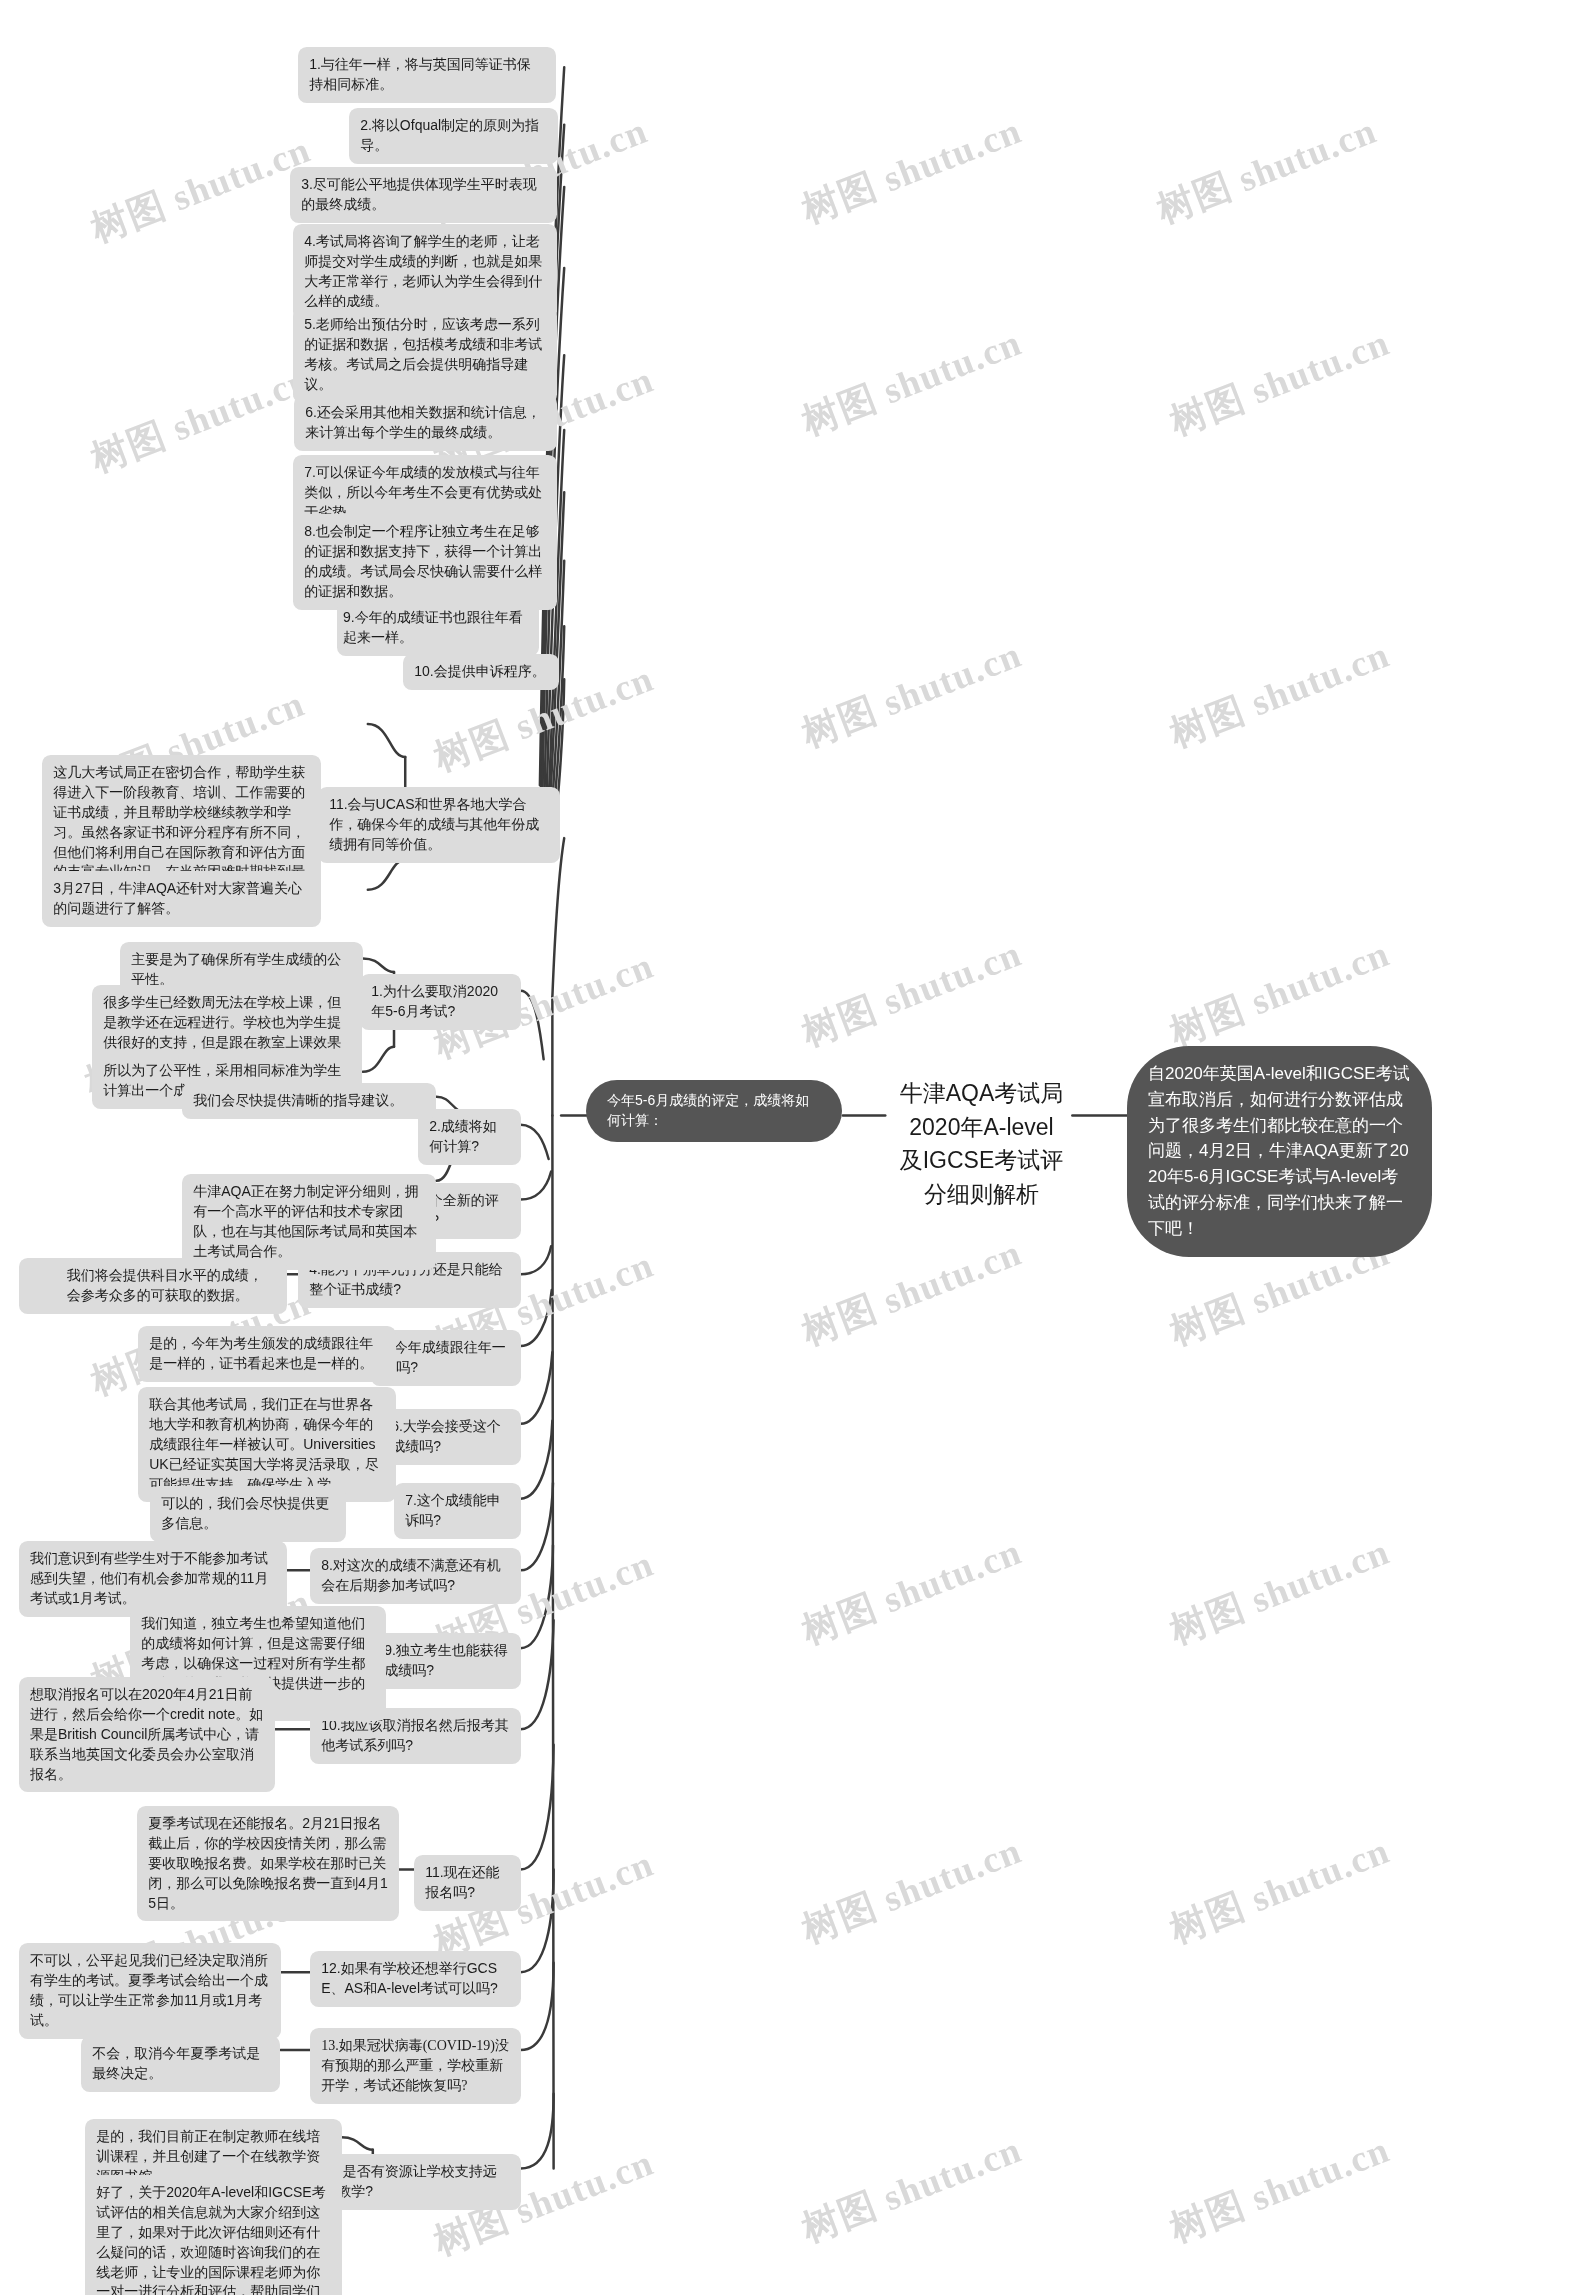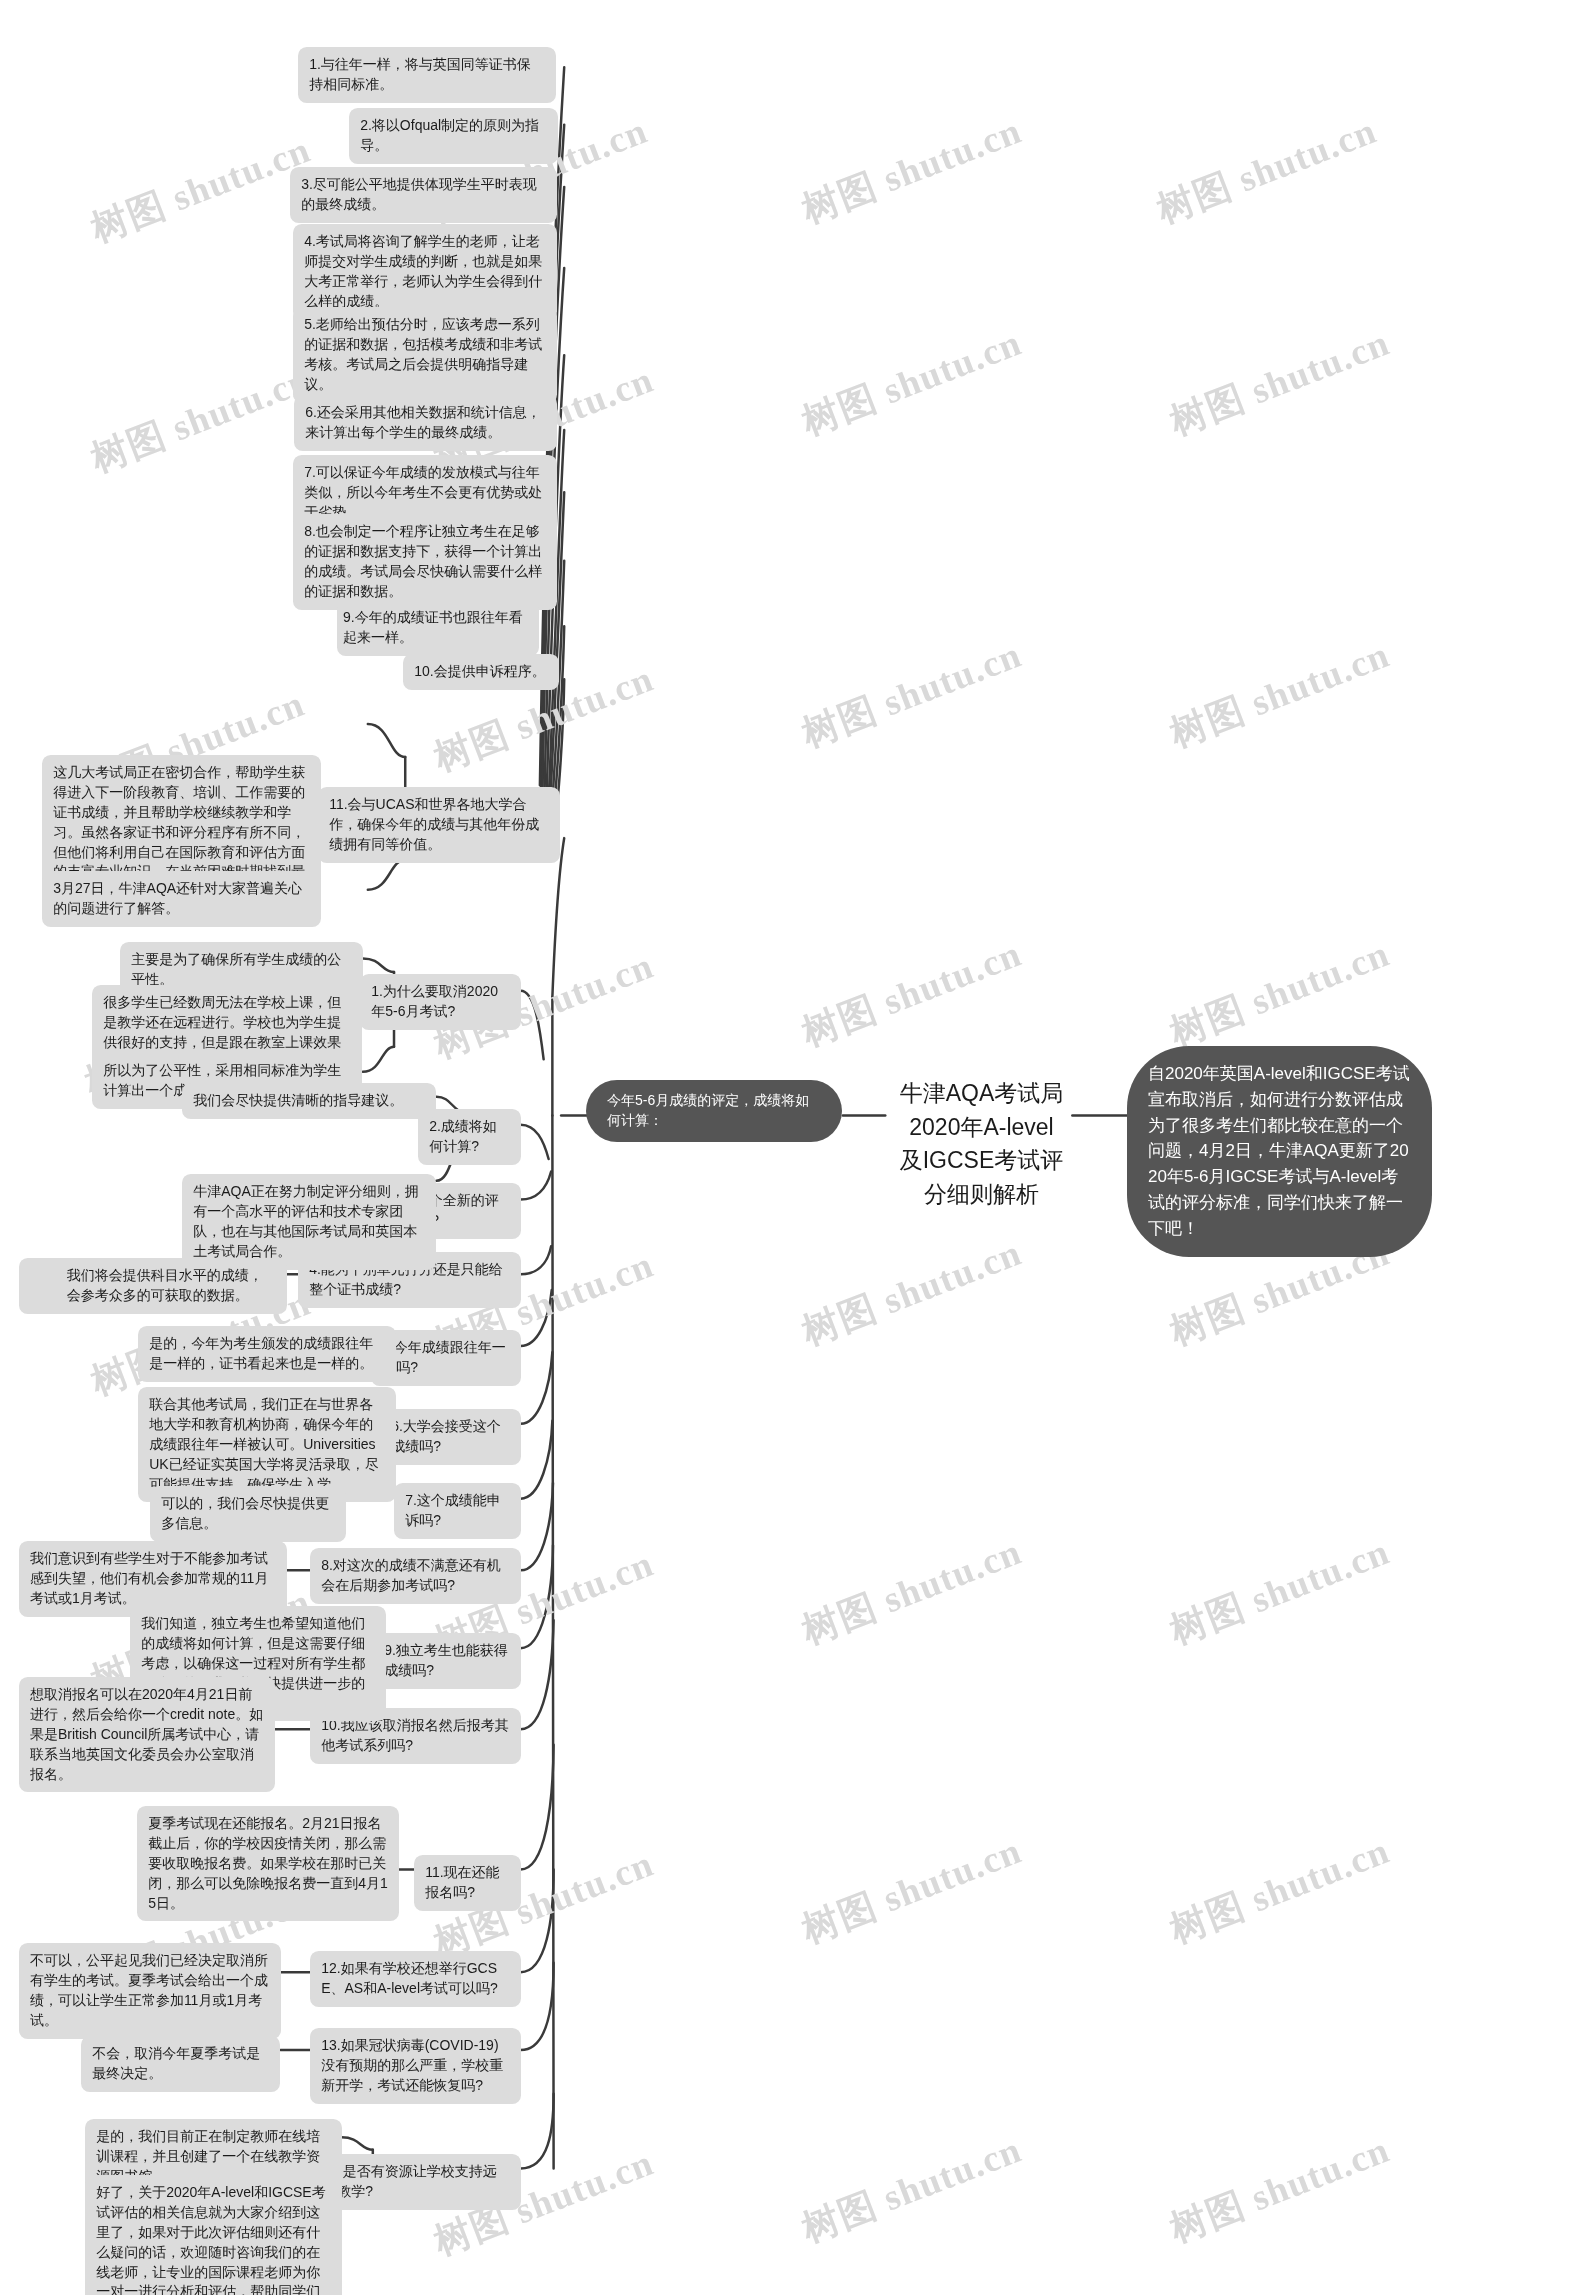--- a/index.html
+++ b/index.html
@@ -144,21 +144,21 @@
   <div class="node" style="left:364px;top:1183px;width:157px;">3.这是一个全新的评分体系吗?</div>
   <div class="node" style="left:298px;top:1252px;width:223px;">4.能为个别单元打分还是只能给整个证书成绩?</div>
   <div class="node" style="left:371px;top:1330px;width:150px;">5.今年成绩跟往年一样吗?</div>
   <div class="node" style="left:380px;top:1409px;width:141px;">6.大学会接受这个成绩吗?</div>
   <div class="node" style="left:394px;top:1483px;width:127px;">7.这个成绩能申诉吗?</div>
   <div class="node" style="left:310px;top:1548px;width:211px;">8.对这次的成绩不满意还有机会在后期参加考试吗?</div>
   <div class="node" style="left:373px;top:1633px;width:148px;">9.独立考生也能获得成绩吗?</div>
   <div class="node" style="left:310px;top:1708px;width:211px;">10.我应该取消报名然后报考其他考试系列吗?</div>
   <div class="node" style="left:414px;top:1855px;width:107px;">11.现在还能报名吗?</div>
   <div class="node" style="left:310px;top:1951px;width:211px;">12.如果有学校还想举行GCSE、AS和A-level考试可以吗?</div>
-  <div class="node" style="left:310px;top:2028px;width:211px;">13.如果冠状病毒(COVID-19)没有预期的那么严重，学校重新开学，考试还能恢复吗?</div>
+  <div class="node" style="left:310px;top:2028px;width:211px;font-family:Liberation Serif, serif;">13.如果冠状病毒(COVID-19)没有预期的那么严重，学校重新开学，考试还能恢复吗?</div>
   <div class="node" style="left:312px;top:2154px;width:209px;">14.是否有资源让学校支持远程教学?</div>
 
   <div class="node" style="left:120px;top:942px;width:243px;">主要是为了确保所有学生成绩的公平性。</div>
   <div class="node" style="left:92px;top:985px;width:270px;">很多学生已经数周无法在学校上课，但是教学还在远程进行。学校也为学生提供很好的支持，但是跟在教室上课效果不同。</div>
   <div class="node" style="left:92px;top:1053px;width:270px;">所以为了公平性，采用相同标准为学生计算出一个成绩。</div>
 
   <div class="node" style="left:182px;top:1083px;width:254px;">我们会尽快提供清晰的指导建议。</div>
   <div class="node" style="left:182px;top:1174px;width:254px;">牛津AQA正在努力制定评分细则，拥有一个高水平的评估和技术专家团队，也在与其他国际考试局和英国本土考试局合作。</div>
 
   <div class="node" style="left:18.7px;top:1258px;width:268px;padding-left:48px;">我们将会提供科目水平的成绩，会参考众多的可获取的数据。</div>

